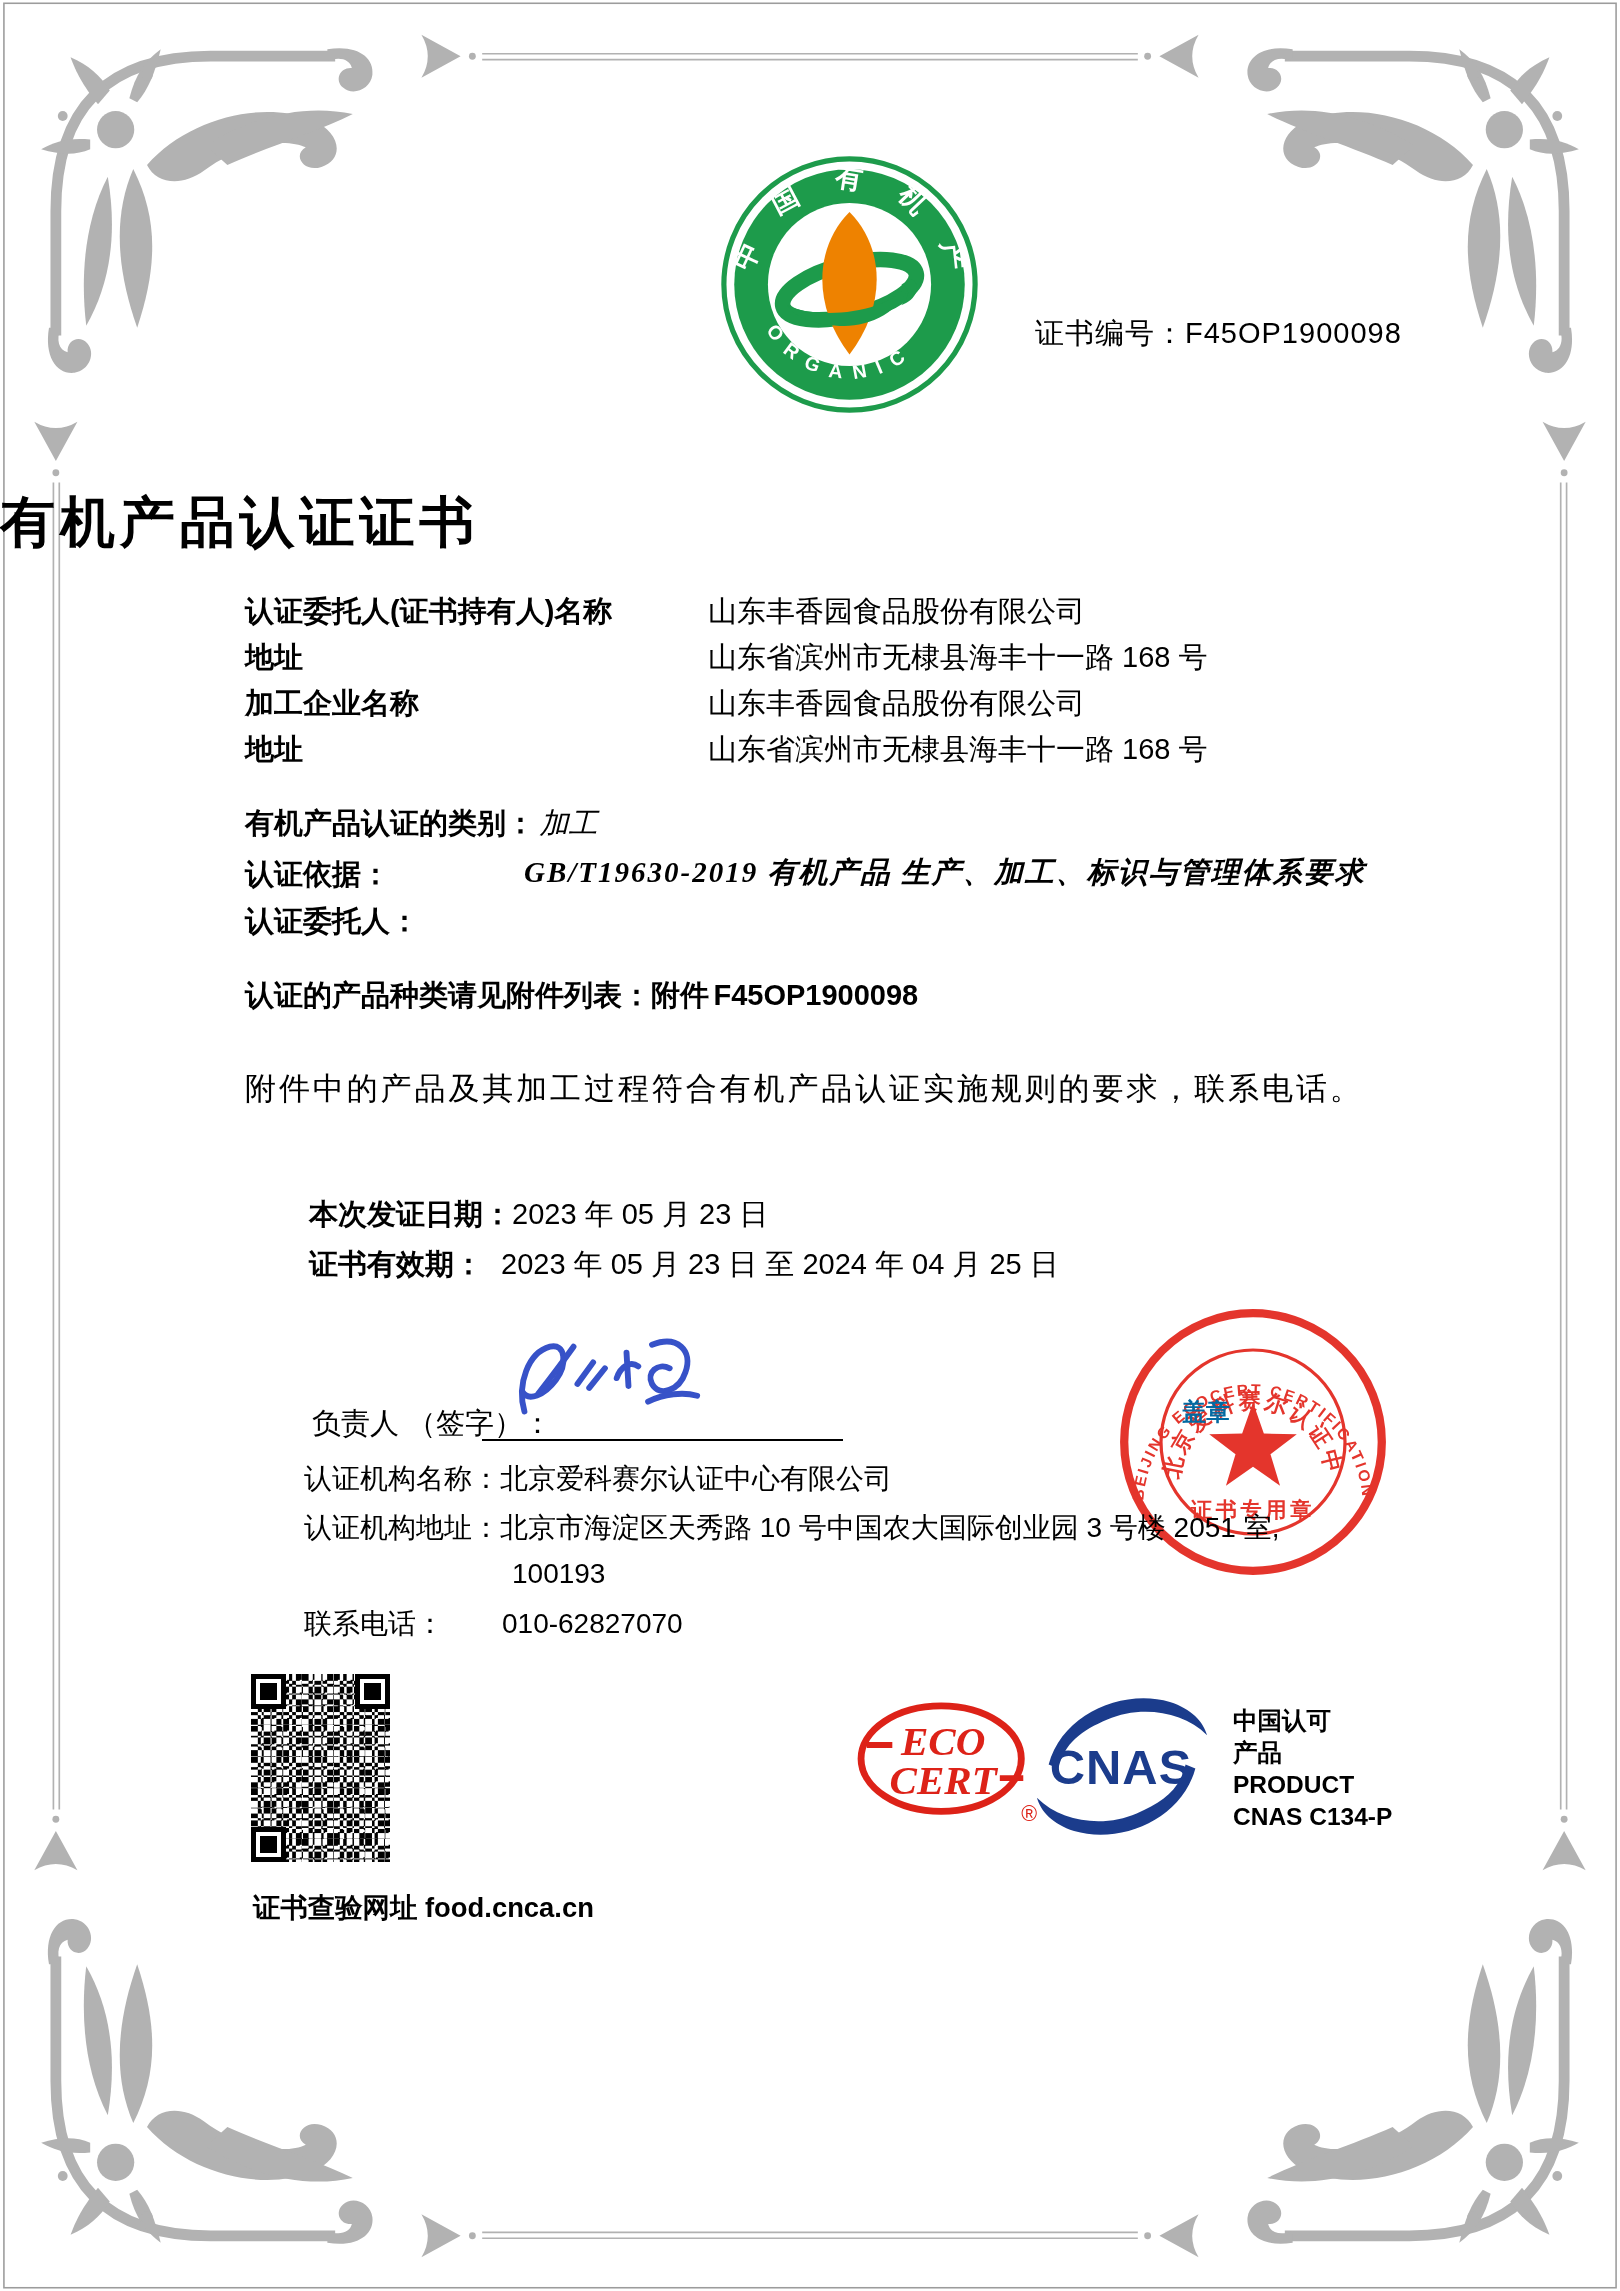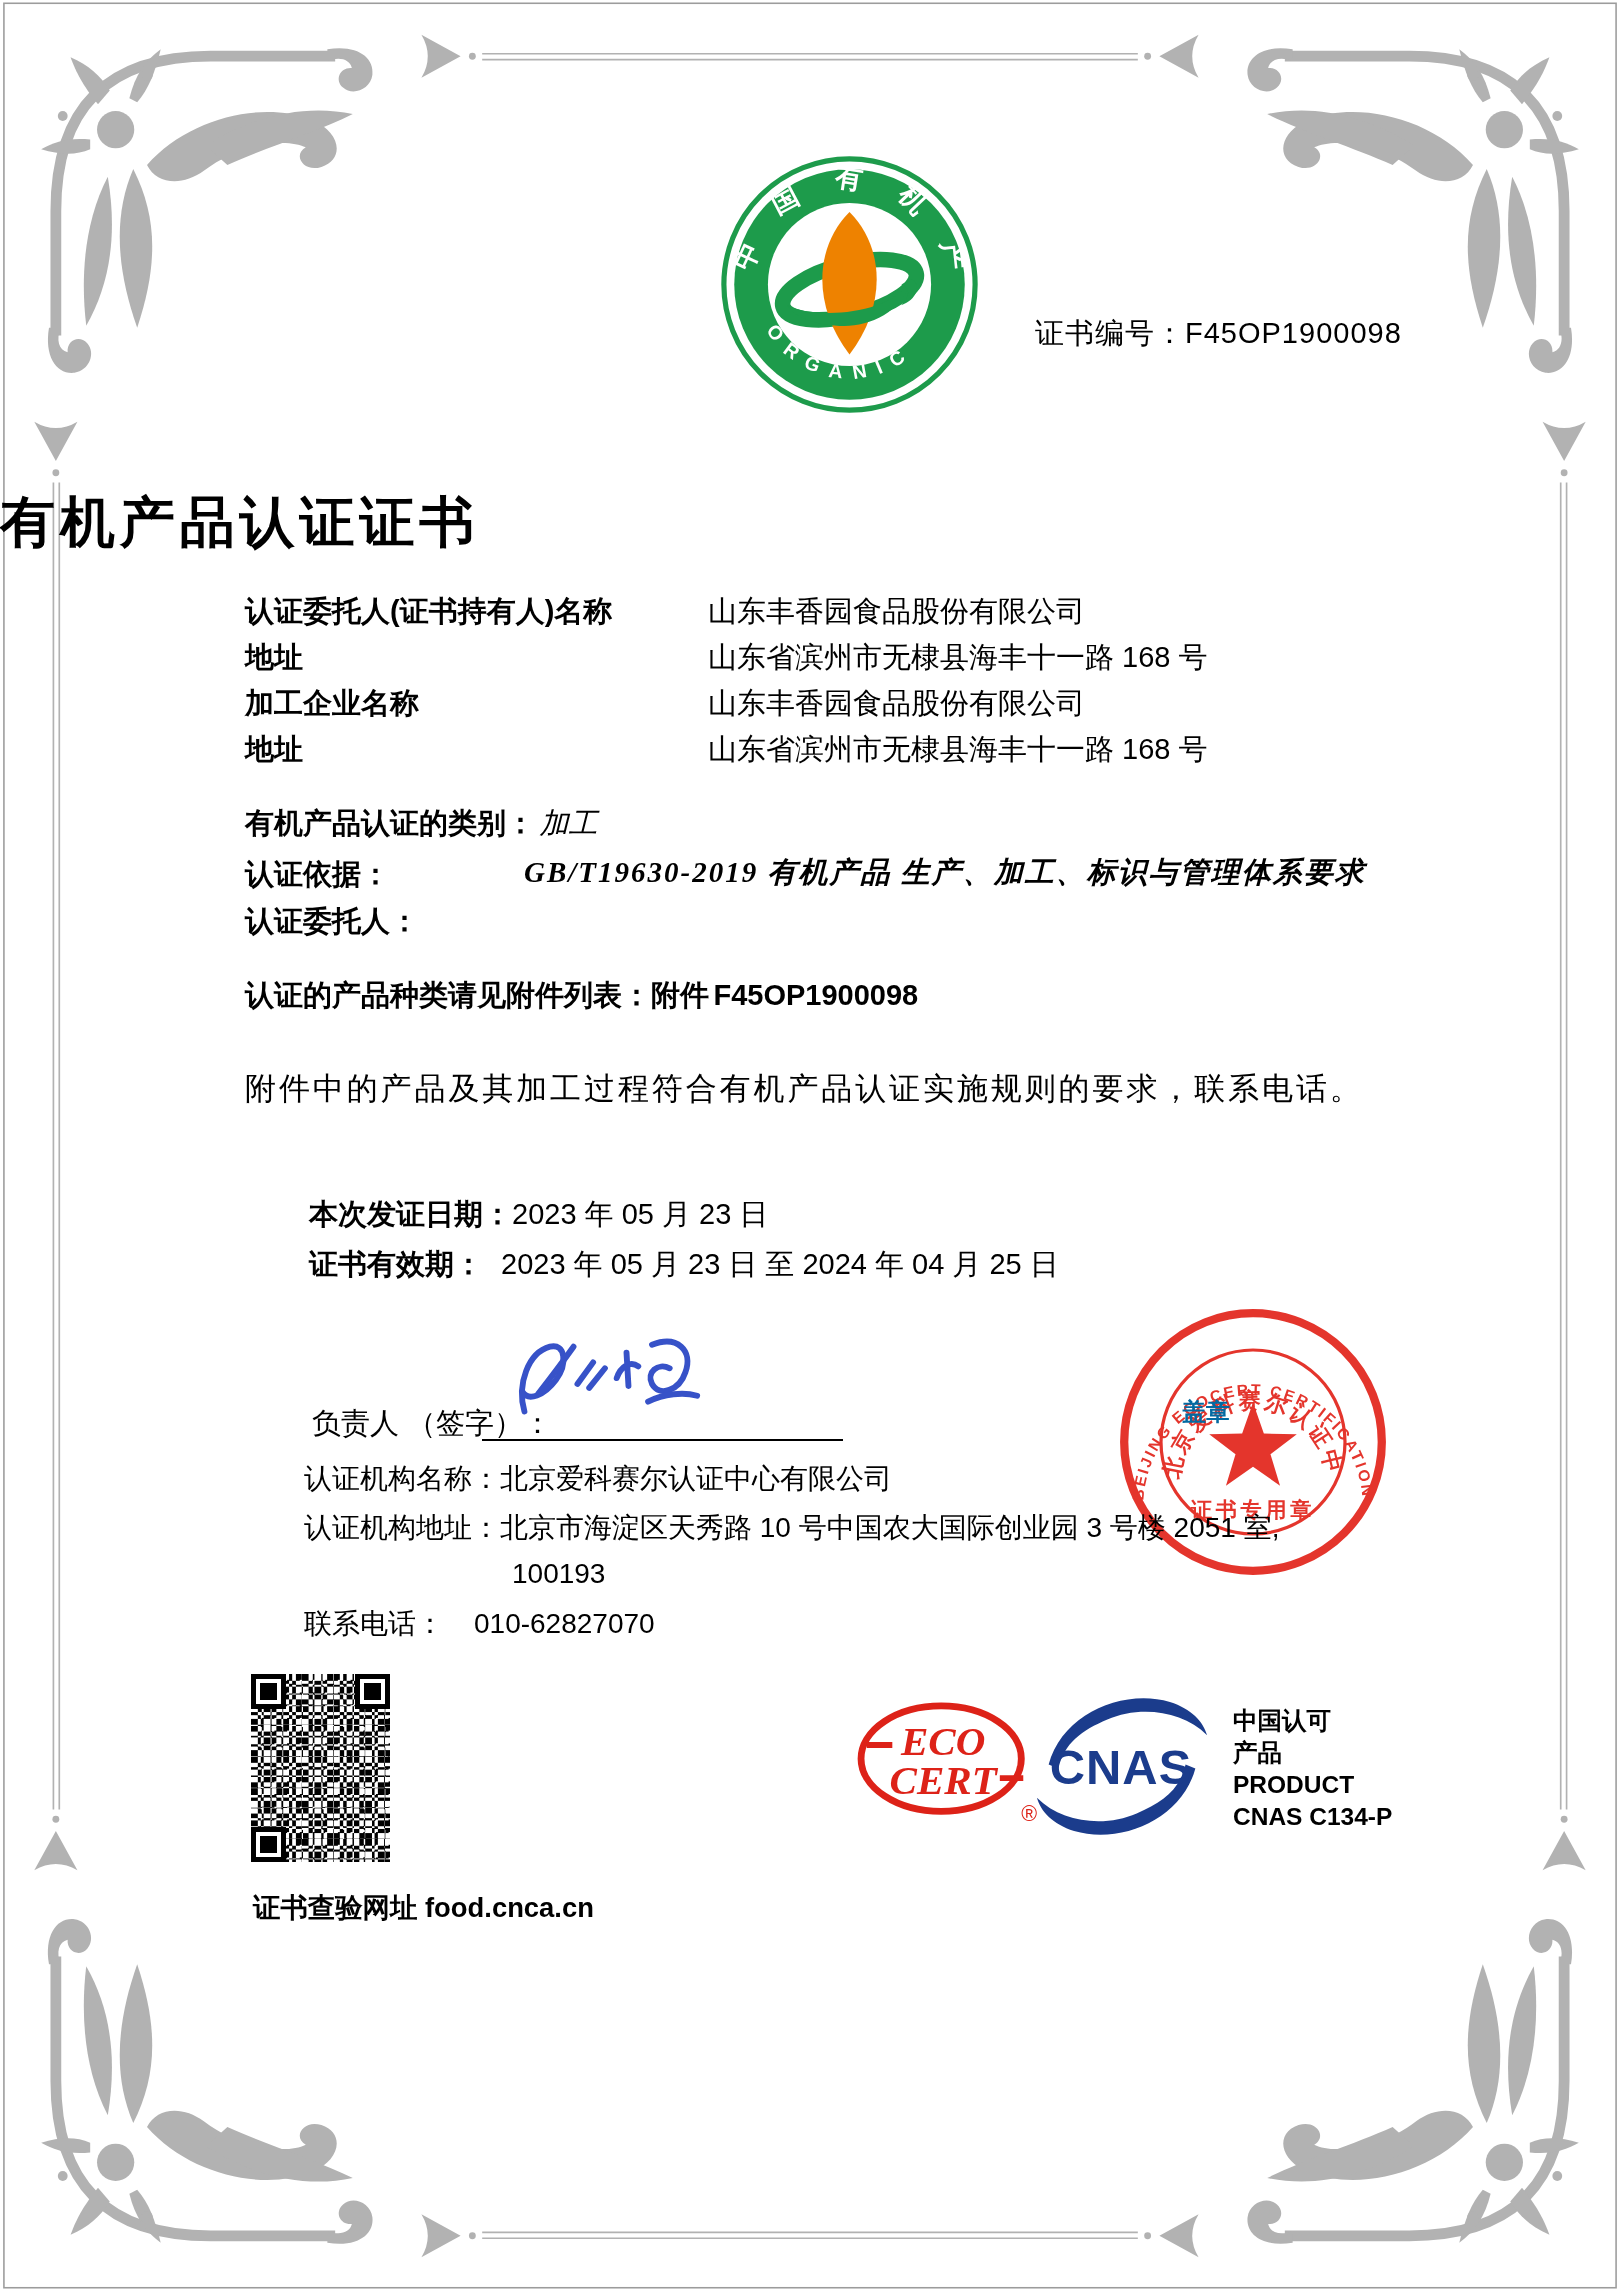--- a/index.html
+++ b/index.html
@@ -185,21 +185,21 @@
   <div class="abs gaizhang" style="left:1182px;top:1396px">盖章</div>
 
   <div class="abs orgline" style="left:304px;top:1460px">
     <span>认证机构名称：</span><span>北京爱科赛尔认证中心有限公司</span>
   </div>
   <div class="abs orgline" style="left:304px;top:1509px">
     <span>认证机构地址：</span><span>北京市海淀区天秀路 10 号中国农大国际创业园 3 号楼 2051 室,</span>
   </div>
   <div class="abs orgline" style="left:512px;top:1558px">100193</div>
   <div class="abs orgline" style="left:304px;top:1605px">
-    <span>联系电话：</span><span style="margin-left:30px">010-62827070</span>
+    <span>联系电话：</span><span style="margin-left:58px">010-62827070</span>
   </div>
 
   <div class="qr">
     <div class="f tl"></div>
     <div class="f tr"></div>
     <div class="f bl"></div>
   </div>
 
   <svg class="abs" style="left:853px;top:1700px" width="192" height="129" viewBox="0 0 196 132">
     <ellipse cx="90" cy="60" rx="82" ry="54" fill="none" stroke="#dd2218" stroke-width="7"></ellipse>

